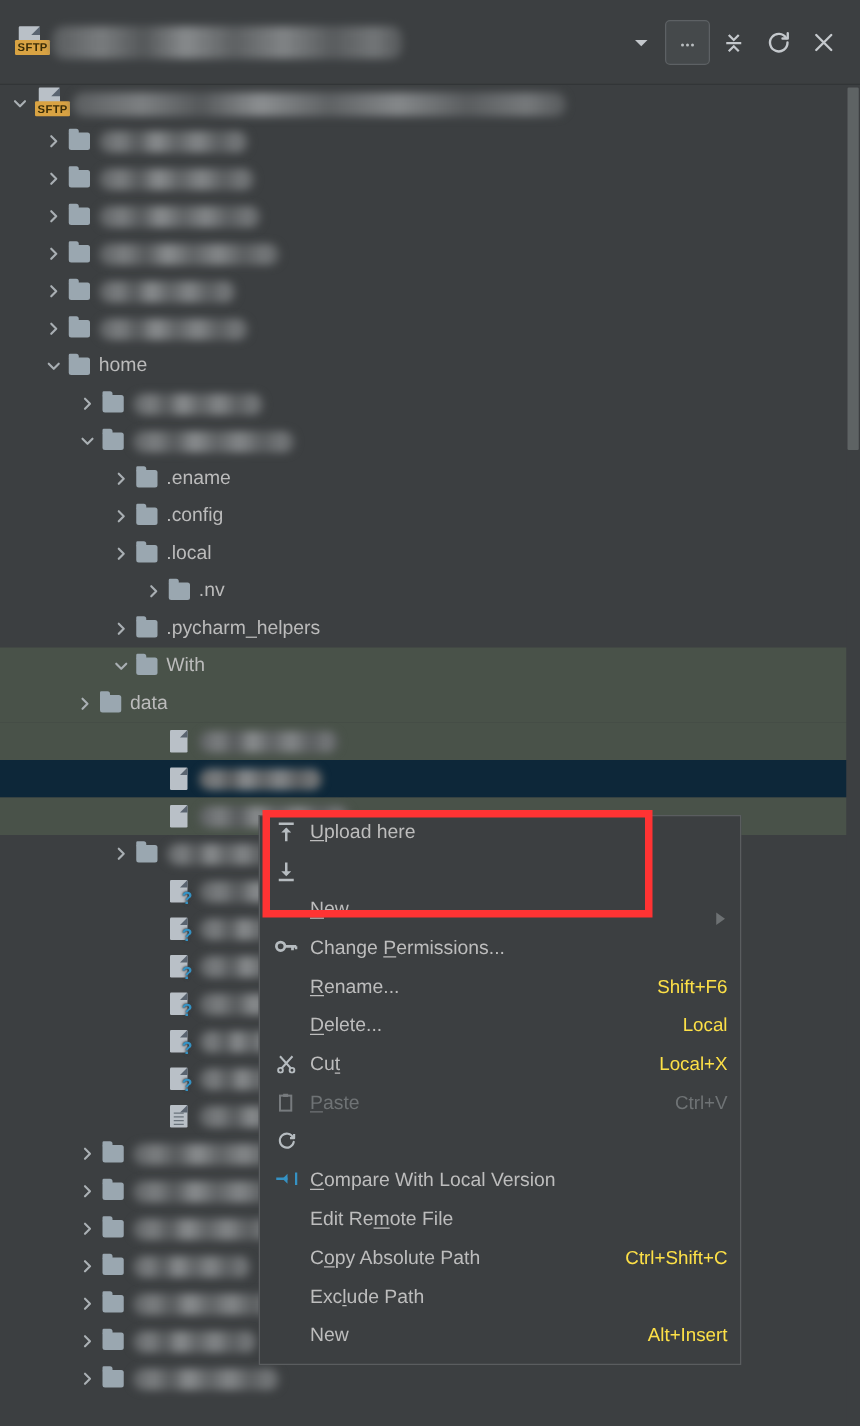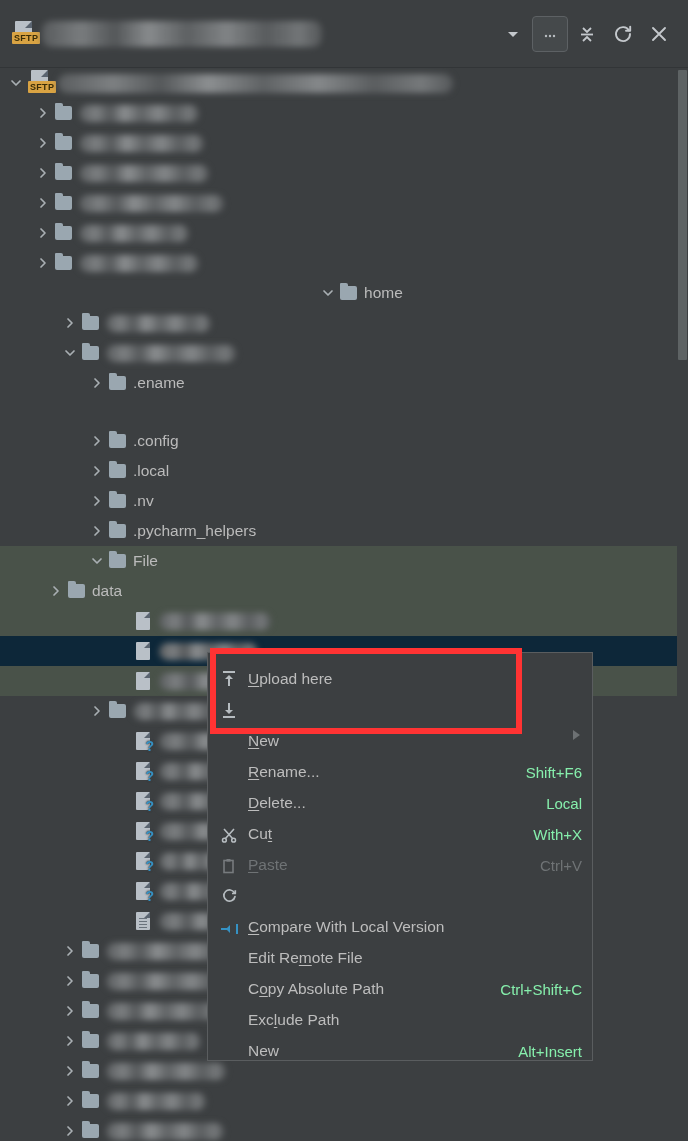--- a/index.html
+++ b/index.html
@@ -95,25 +95,25 @@
   
   .vscroll { position: absolute; right: 0; top: 70px; width: 11px; height: 1071px; background: #3c3f41; }
   .vthumb  { position: absolute; right: 1px; top: 0; width: 9px; height: 290px; background: #5e6364; border-radius: 1px; }
 
   
   .ctx {
     position: absolute; left: 207px; top: 652px; width: 386px;
     background: #3c3f41; border: 1px solid #5a5d5f;
     padding: 4px 0 0 0; color: #bdbdbd; font-size: 15.5px;
   }
-  .mi { position: relative; height: 31px; display: flex; align-items: flex-end; padding: 0 10px 0 10px; }
+  .mi { position: relative; height: 31px; display: flex; align-items: flex-start; padding: 0 10px 0 10px; }
   .mi .ic { width: 22px; flex: 0 0 22px; display: flex; align-items: center; justify-content: center; color: #a9b0b6; }
   .mi .tx { flex: 1; padding-left: 8px; }
   .mi .tx u { text-decoration: underline; text-underline-offset: 2px; }
-  .mi .sc { color: #86efac; font-size: 15px; padding-left: 14px; }
+  .mi .sc { color: #fde047; font-size: 15px; padding-left: 14px; }
   .mi.disabled .tx, .mi.disabled .sc { color: #6f7375; }
   .mi.disabled .ic { color: #6f7375; }
   .submenu-arrow { position: absolute; right: 12px; top: 11px; width: 0; height: 0;
     border-style: solid; border-width: 5px 0 5px 7px; border-color: transparent transparent transparent #6d7173; }
 
   
   .annot {
     position: absolute; left: 210px; top: 648px; width: 312px; height: 86px;
     border: 6px solid #ff3333; pointer-events: none;
   }
@@ -227,21 +227,21 @@
         </div>
         <div class="row" style="padding-left: 35px;">
           <span class="twisty">
             <svg width="16" height="16" viewBox="0 0 16 16">
               <path d="M6 4l4 4-4 4" fill="none" stroke="#a9afb3" stroke-width="1.7" stroke-linecap="round" stroke-linejoin="round"></path>
             </svg>
           </span>
           <span class="folder"></span>
           <span class="redact rowredact" style="width: 120px;"></span>
         </div>
-        <div class="row" style="padding-left: 35px; justify-content: center;">
+        <div class="row" style="padding-left: 35px;">
           <span class="twisty">
             <svg width="16" height="16" viewBox="0 0 16 16">
               <path d="M4 6l4 4 4-4" fill="none" stroke="#a9afb3" stroke-width="1.7" stroke-linecap="round" stroke-linejoin="round"></path>
             </svg>
           </span>
           <span class="folder"></span>
           <span class="label">home</span>
         </div>
         <div class="row" style="padding-left: 62px;">
           <span class="twisty">
@@ -263,66 +263,66 @@
         </div>
         <div class="row" style="padding-left: 89px;">
           <span class="twisty">
             <svg width="16" height="16" viewBox="0 0 16 16">
               <path d="M6 4l4 4-4 4" fill="none" stroke="#a9afb3" stroke-width="1.7" stroke-linecap="round" stroke-linejoin="round"></path>
             </svg>
           </span>
           <span class="folder"></span>
           <span class="label">.ename</span>
         </div>
-        <div class="row" style="padding-left: 89px; margin-top: 28px;">
+        <div class="row" style="padding-left: 89px;">
           <span class="twisty">
             <svg width="16" height="16" viewBox="0 0 16 16">
               <path d="M6 4l4 4-4 4" fill="none" stroke="#a9afb3" stroke-width="1.7" stroke-linecap="round" stroke-linejoin="round"></path>
             </svg>
           </span>
           <span class="folder"></span>
           <span class="label">.config</span>
         </div>
         <div class="row" style="padding-left: 89px; align-items: center;">
           <span class="twisty">
             <svg width="16" height="16" viewBox="0 0 16 16">
               <path d="M6 4l4 4-4 4" fill="none" stroke="#a9afb3" stroke-width="1.7" stroke-linecap="round" stroke-linejoin="round"></path>
             </svg>
           </span>
           <span class="folder"></span>
           <span class="label">.local</span>
         </div>
+        <div class="row" style="padding-left: 89px; margin-left: 26px;">
+          <span class="twisty">
+            <svg width="16" height="16" viewBox="0 0 16 16">
+              <path d="M6 4l4 4-4 4" fill="none" stroke="#a9afb3" stroke-width="1.7" stroke-linecap="round" stroke-linejoin="round"></path>
+            </svg>
+          </span>
+          <span class="folder"></span>
+          <span class="label">.nv</span>
+        </div>
         <div class="row" style="padding-left: 89px;">
           <span class="twisty">
             <svg width="16" height="16" viewBox="0 0 16 16">
               <path d="M6 4l4 4-4 4" fill="none" stroke="#a9afb3" stroke-width="1.7" stroke-linecap="round" stroke-linejoin="round"></path>
             </svg>
           </span>
           <span class="folder"></span>
-          <span class="label">.nv</span>
-        </div>
-        <div class="row" style="padding-left: 89px;">
-          <span class="twisty">
-            <svg width="16" height="16" viewBox="0 0 16 16">
-              <path d="M6 4l4 4-4 4" fill="none" stroke="#a9afb3" stroke-width="1.7" stroke-linecap="round" stroke-linejoin="round"></path>
-            </svg>
-          </span>
-          <span class="folder"></span>
           <span class="label">.pycharm_helpers</span>
         </div>
         <div class="row green" style="padding-left: 89px;">
           <span class="twisty">
             <svg width="16" height="16" viewBox="0 0 16 16">
               <path d="M4 6l4 4 4-4" fill="none" stroke="#a9afb3" stroke-width="1.7" stroke-linecap="round" stroke-linejoin="round"></path>
             </svg>
           </span>
           <span class="folder"></span>
-          <span class="label">File</span>
-        </div>
-        <div class="row green" style="padding-left: 48px;">
+          <span class="label">With</span>
+        </div>
+        <div class="row green" style="padding-left: 60px;">
           <span class="twisty">
             <svg width="16" height="16" viewBox="0 0 16 16">
               <path d="M6 4l4 4-4 4" fill="none" stroke="#a9afb3" stroke-width="1.7" stroke-linecap="round" stroke-linejoin="round"></path>
             </svg>
           </span>
           <span class="folder"></span>
           <span class="label">data</span>
         </div>
         <div class="row green" style="padding-left: 116px;">
           <span class="twisty"></span>
@@ -505,39 +505,48 @@
               <path d="M4 9l4 4 4-4" fill="#b6bcc0"></path>
             </svg>
           </span>
         </div>
         <div class="mi">
           <span class="ic"></span>
           <span class="tx"><u>N</u>ew</span>
           <span class="submenu-arrow"></span>
         </div>
         <div class="mi">
+          <span class="ic">
+            <svg width="18" height="14" viewBox="0 0 18 14">
+              <circle cx="4.5" cy="7" r="3.4" fill="none" stroke="#b6bcc0" stroke-width="2.2"></circle>
+              <path d="M8 7h9M14 7v3.2M17 7v2.4" stroke="#b6bcc0" stroke-width="2.2"></path>
+            </svg>
+          </span>
+          <span class="tx">Change <u>P</u>ermissions...</span>
+        </div>
+        <div class="mi">
           <span class="ic"></span>
           <span class="tx"><u>R</u>ename...</span>
           <span class="sc">Shift+F6</span>
         </div>
         <div class="mi">
           <span class="ic"></span>
           <span class="tx"><u>D</u>elete...</span>
           <span class="sc">Local</span>
         </div>
         <div class="mi">
           <span class="ic">
             <svg width="16" height="16" viewBox="0 0 16 16">
               <path d="M3 2l9 10M13 2L4 12" stroke="#b6bcc0" stroke-width="1.6"></path>
               <circle cx="3.4" cy="13.2" r="1.9" fill="none" stroke="#b6bcc0" stroke-width="1.5"></circle>
               <circle cx="12.6" cy="13.2" r="1.9" fill="none" stroke="#b6bcc0" stroke-width="1.5"></circle>
             </svg>
           </span>
           <span class="tx">Cu<u>t</u></span>
-          <span class="sc">With+X</span>
+          <span class="sc">Local+X</span>
         </div>
         <div class="mi disabled">
           <span class="ic">
             <svg width="16" height="16" viewBox="0 0 16 16">
               <rect x="3" y="2.5" width="9" height="12" fill="none" stroke="#777b7e" stroke-width="1.6"></rect>
               <rect x="5.5" y="1" width="4" height="2.6" fill="#777b7e"></rect>
             </svg>
           </span>
           <span class="tx"><u>P</u>aste</span>
           <span class="sc">Ctrl+V</span>

